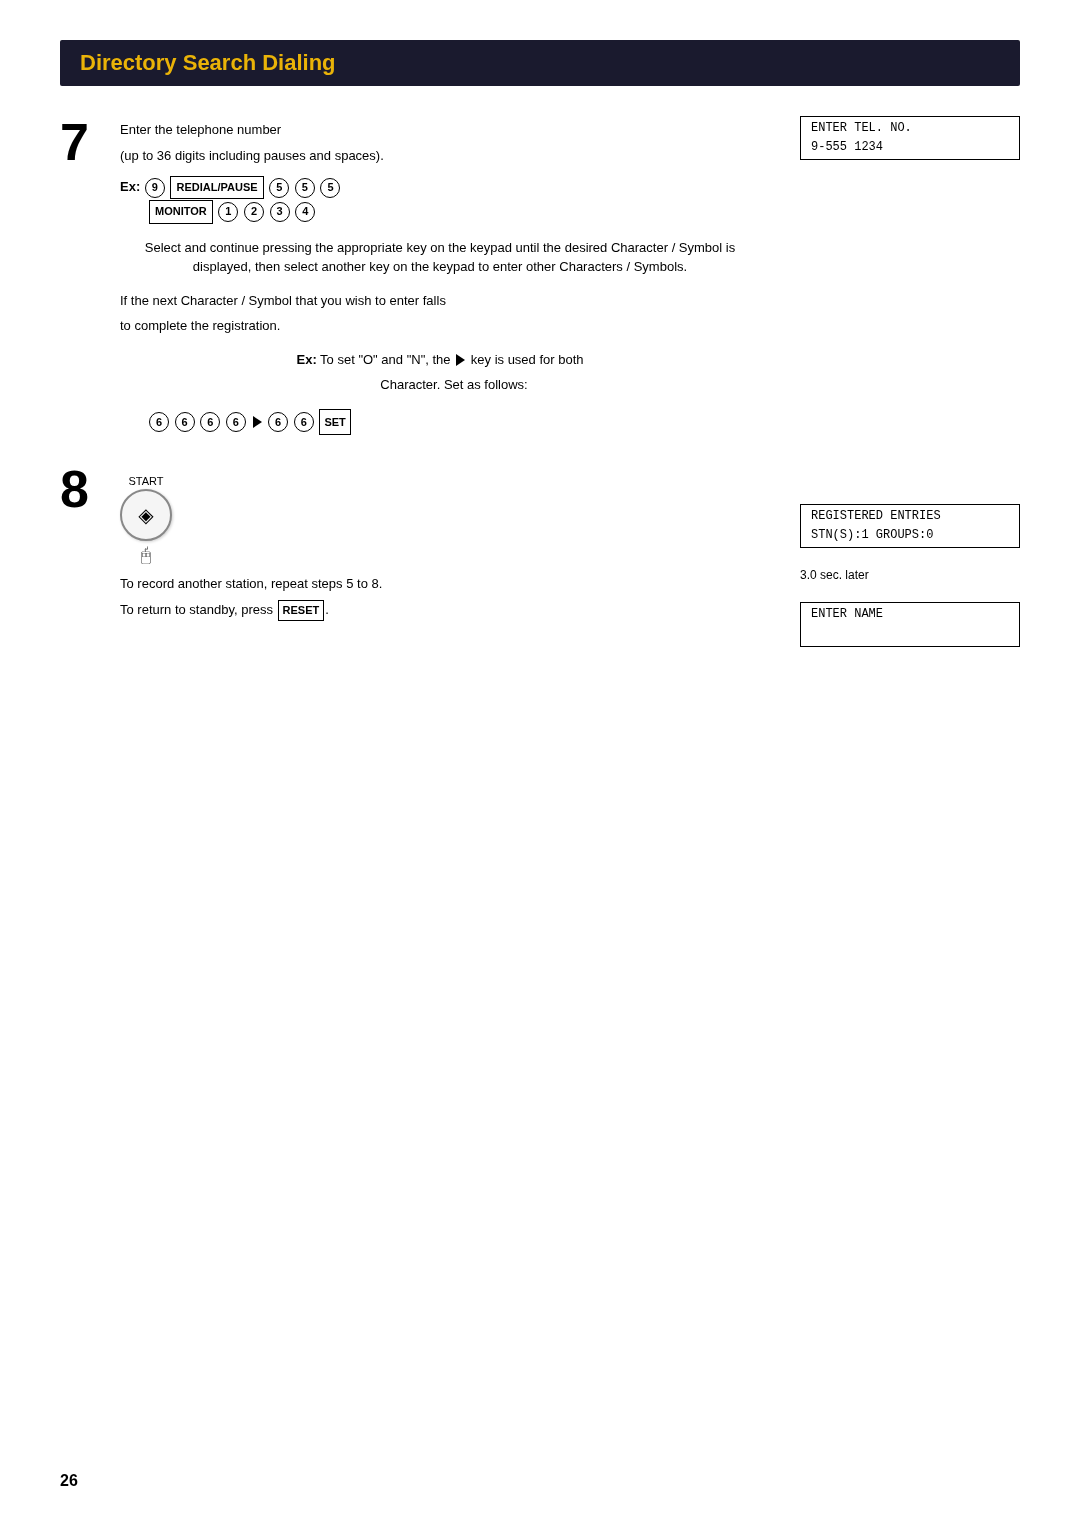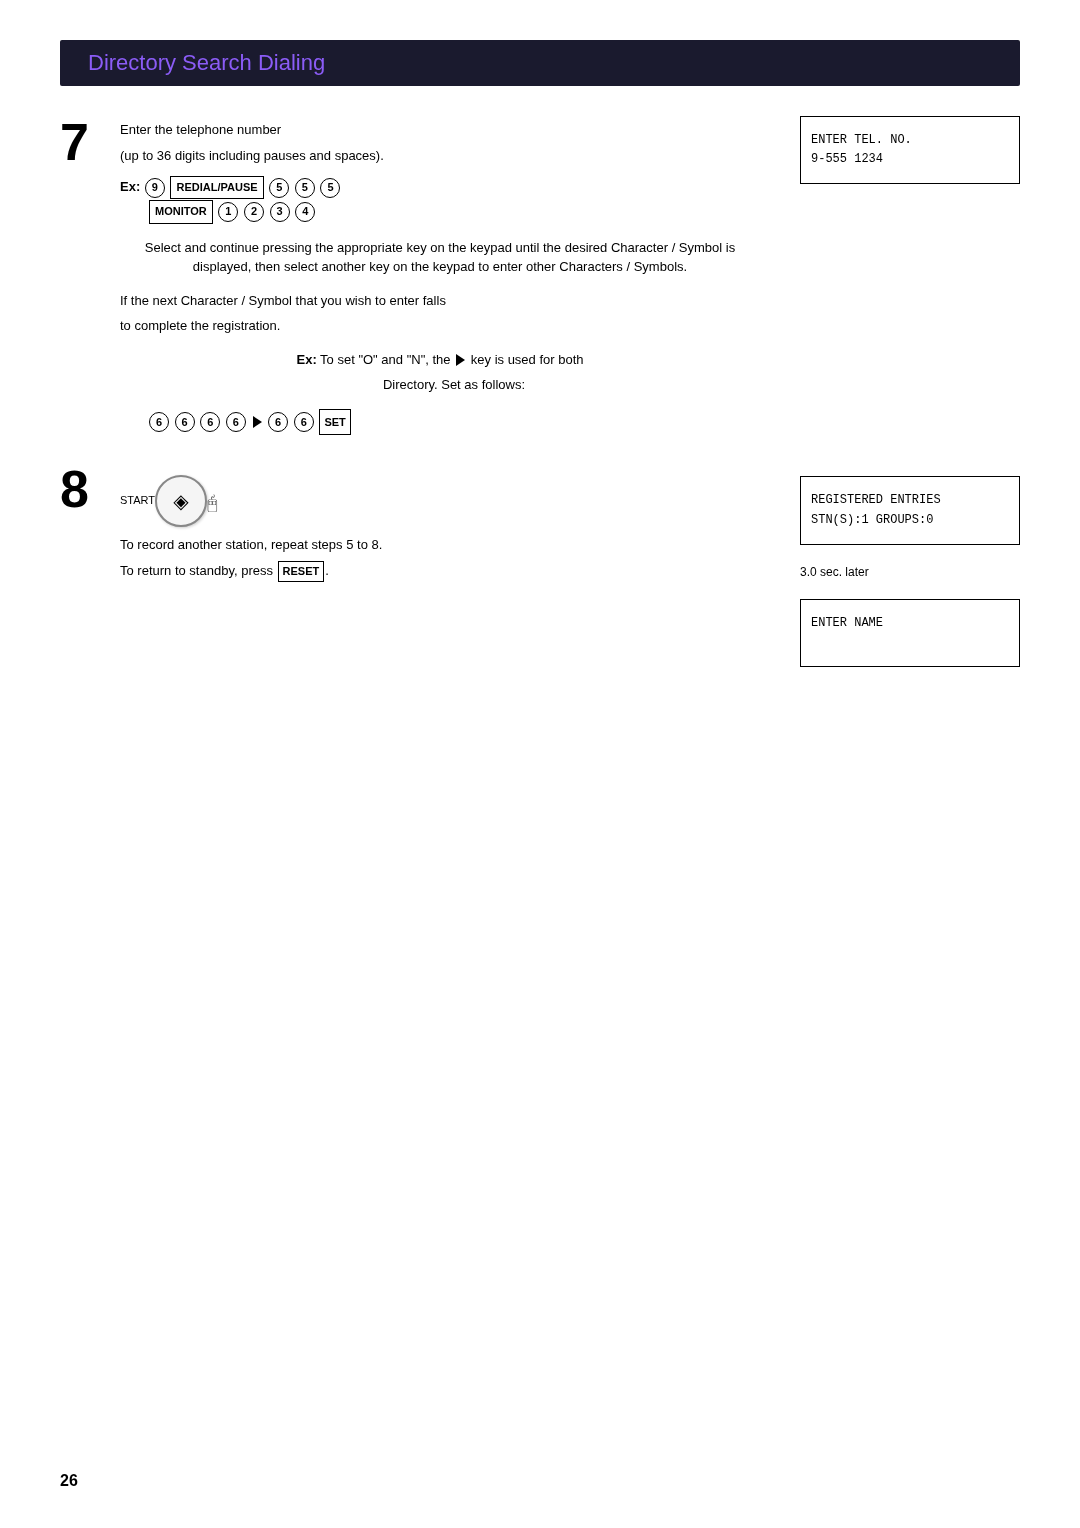--- a/index.html
+++ b/index.html
@@ -18,24 +18,24 @@
       width: 1080px;
       min-height: 1528px;
       background: #fff;
       padding: 40px 60px 60px 60px;
       position: relative;
     }
 
     
     .section-header {
       background: #1a1a2e;
-      color: #8b5cf6;
-      padding: 10px 28px;
+      color: #eab308;
+      padding: 10px 20px;
       font-size: 22px;
-      font-weight: normal;
+      font-weight: bold;
       margin-bottom: 30px;
       border-radius: 2px;
     }
 
     
     .content-area {
       display: flex;
       flex-direction: row;
       gap: 0;
     }
@@ -129,38 +129,38 @@
       text-align: center;
     }
 
     .ex-label {
       font-weight: bold;
     }
 
     
     .lcd-box {
       border: 1.5px solid #000;
-      padding: 14px 10px;
+      padding: 2px 10px;
       font-family: 'Courier New', Courier, monospace;
       font-size: 12px;
       background: #fff;
       line-height: 1.6;
       min-width: 170px;
     }
 
     .sec-later {
       font-size: 12px;
       text-align: left;
       margin: 4px 0;
     }
 
     
     .start-btn-area {
       display: inline-flex;
-      flex-direction: row;
+      flex-direction: column;
       align-items: center;
       margin: 8px 0 8px 0;
       justify-content: center;
     }
 
     .start-label {
       font-size: 11px;
       margin-bottom: 2px;
     }
 
@@ -253,21 +253,21 @@
           <p>
             If the next Character / Symbol that you wish to enter falls
           </p>
           <p>to complete the registration.</p>
 
           <div class="description-block">
             <p>
               <span class="ex-label">Ex:</span>
               To set "O" and "N", the <span class="triangle-right"></span> key is used for both
             </p>
-            <p style="margin-left: 28px;">Directory.  Set as follows:</p>
+            <p style="margin-left: 28px;">Character.  Set as follows:</p>
           </div>
 
           <div class="seq-line">
             <span style="margin-left: 28px; display:inline-block;">
               <span class="key-circle">6</span>
               <span class="key-circle">6</span>
               <span class="key-circle">6</span>
               <span class="key-circle">6</span>
               <span class="triangle-right"></span>
               <span class="key-circle">6</span>

